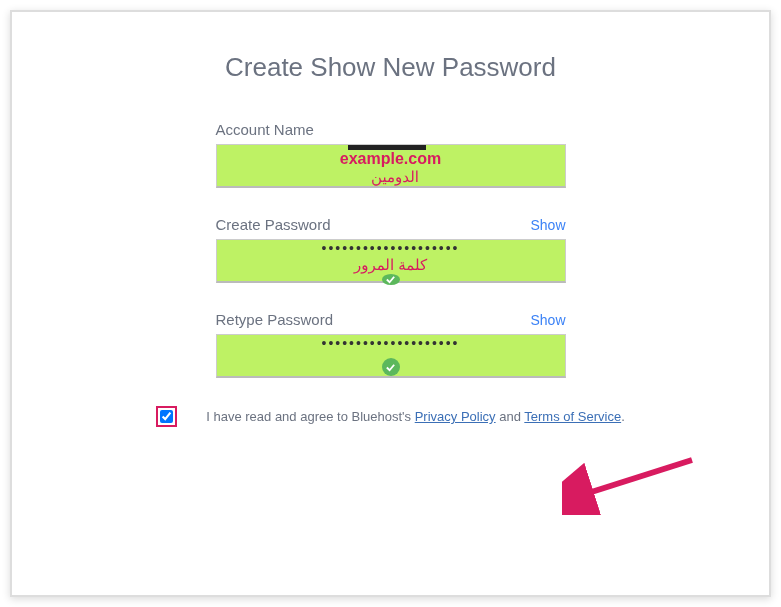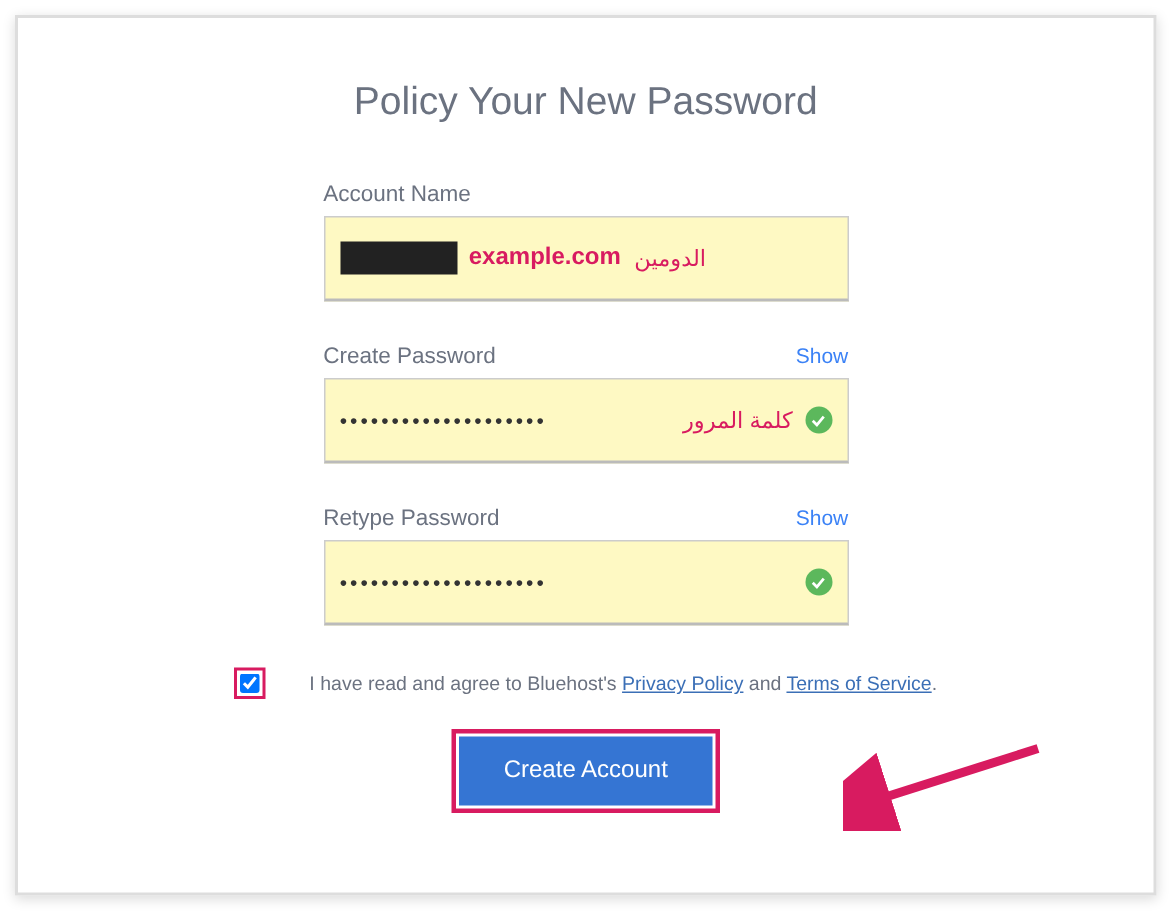--- a/index.html
+++ b/index.html
@@ -5,21 +5,21 @@
     * { box-sizing: border-box; margin: 0; padding: 0; }
     body { font-family: Arial, Helvetica, sans-serif; background: #fff; width: 781px; height: 607px; position: relative; }
     .outer { position: absolute; top: 10px; left: 10px; right: 10px; bottom: 10px; border: 2px solid #ddd; box-shadow: 0 2px 8px rgba(0,0,0,0.15); background: #fff; padding: 40px 60px 30px; }
     .watermark { position: absolute; left: 50%; top: 50%; transform: translate(-50%, -50%); font-size: 70px; font-weight: 400; letter-spacing: 6px; color: rgba(0,0,0,0.06); pointer-events: none; z-index: 0; white-space: nowrap; }
     .content { position: relative; z-index: 1; max-width: 350px; margin: 0 auto; }
     h1 { text-align: center; font-weight: 300; font-size: 26px; color: #6b7280; margin-bottom: 38px; }
     .field-group { margin-bottom: 28px; }
     .label-row { display: flex; justify-content: space-between; align-items: baseline; margin-bottom: 6px; }
     label { color: #6b7280; font-size: 15px; font-weight: 400; }
     .show-link { color: #3b82f6; font-size: 14px; cursor: pointer; margin-left: 16px; }
-    .input-box { border: 1px solid #ccc; border-bottom: 2px solid #bbb; height: 57px; display: flex; align-items: center; padding: 0 10px; position: relative; background: #fef9c3; }
+    .input-box { border: 1px solid #ccc; border-bottom: 2px solid #bbb; height: 44px; display: flex; align-items: center; padding: 0 10px; position: relative; background: #bef264; flex-direction: column; }
     .blackbox { width: 78px; height: 22px; background: #222; margin-right: 8px; }
     .domain-text { color: #d81b60; font-size: 16px; font-weight: 600; }
     .domain-ar { color: #d81b60; font-size: 15px; margin-left: 9px; direction: rtl; }
     .dots { flex: 1; letter-spacing: 2px; color: #333; font-size: 14px; }
     .pw-ar { color: #d81b60; font-size: 15px; direction: rtl; margin: 0 8px; }
     .check-icon { width: 18px; height: 18px; border-radius: 50%; background: #5cb85c; display: flex; align-items: center; justify-content: center; }
     .check-icon svg { width: 11px; height: 11px; }
     .agree-row { display: flex; align-items: center; justify-content: center; margin: 18px auto 20px; font-size: 13px; color: #6b7280; max-width: 500px; white-space: nowrap; gap: 23px; }
     .cb-wrap { border: 2px solid #d81b60; padding: 2px; margin-right: 6px; display: inline-flex; }
     .cb-wrap input { width: 13px; height: 13px; }
@@ -28,21 +28,21 @@
     .btn-border { display: inline-block; border: 3px solid #d81b60; padding: 2px; }
     .create-btn { background: #3575d3; color: #fff; border: none; padding: 14px 30px; font-size: 16px; cursor: pointer; font-weight: 300; }
     .arrow { position: absolute; left: 490px; top: 8px; z-index: 2; }
   </style>
 </head>
 <body>
 
 <div class="outer">
 
   <div class="content">
-    <h1>Policy Your New Password</h1>
+    <h1>Create Show New Password</h1>
 
     <div class="field-group">
       <div class="label-row">
         <label>Account Name</label>
       </div>
       <div class="input-box">
         <div class="blackbox"></div>
         <span class="domain-text">example.com</span>
         <span class="domain-ar">الدومين</span>
       </div>
@@ -83,23 +83,20 @@
   <div class="agree-row">
     <span class="cb-wrap">
       <input type="checkbox" checked="" style="">
     </span>
     <span>
       <span>I have read and agree to Bluehost's </span><a href="#">Privacy Policy</a><span> and </span><a href="#">Terms of Service</a><span>.</span>
     </span>
   </div>
 
   <div class="btn-wrap">
-    <span class="btn-border">
-      <button class="create-btn">Create Account</button>
-    </span>
     <svg class="arrow" width="140" height="60">
       <defs>
         <marker id="ah" markerWidth="12" markerHeight="12" refX="2" refY="5" orient="auto">
           <path d="M0,0 L0,10 L12,5 z" fill="#d81b60"></path>
         </marker>
       </defs>
       <line x1="130" y1="5" x2="20" y2="40" stroke="#d81b60" stroke-width="6" marker-end="url(#ah)"></line>
     </svg>
   </div>
 </div>

